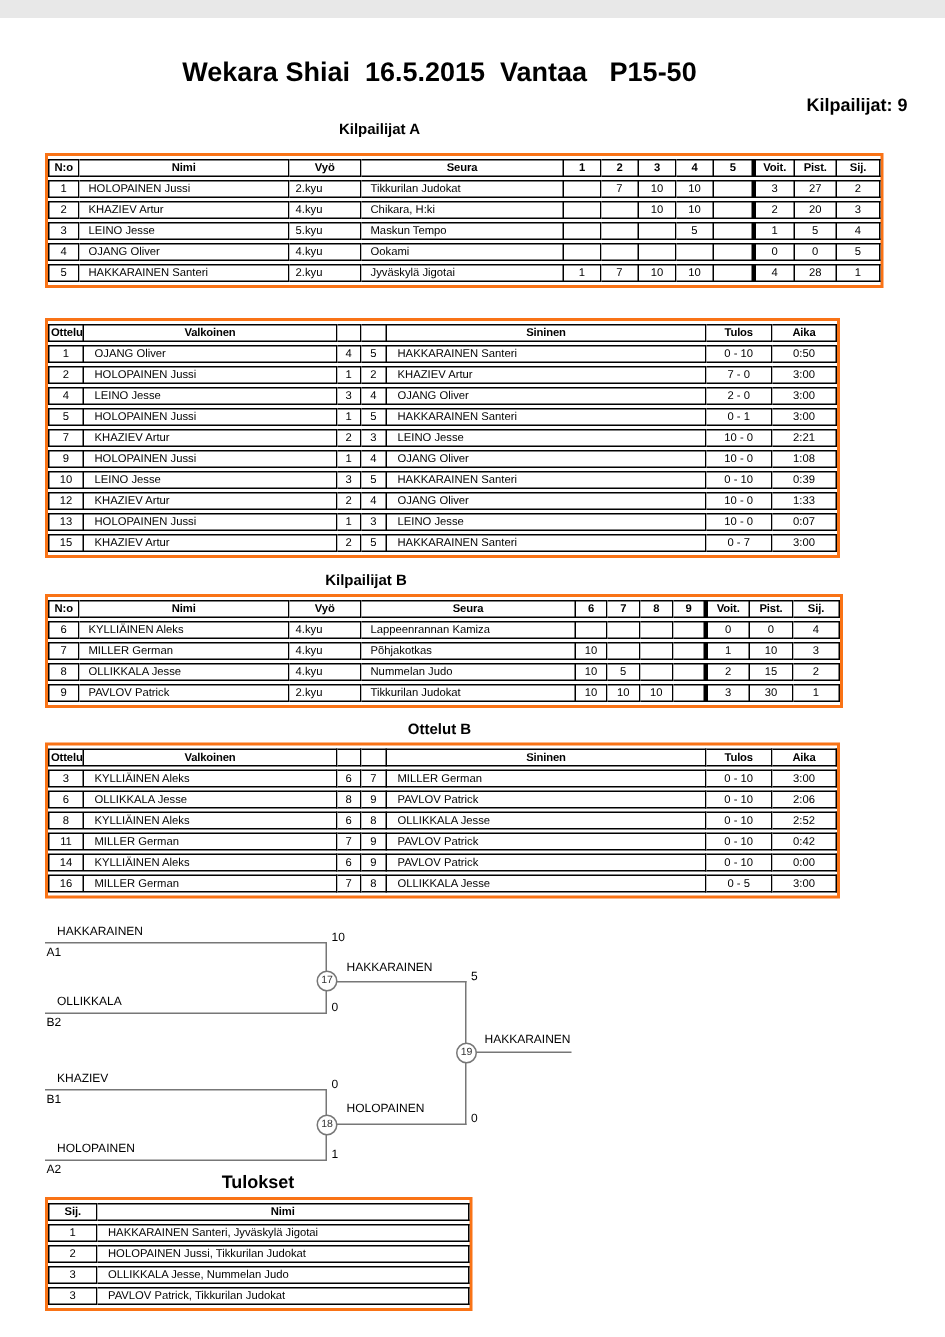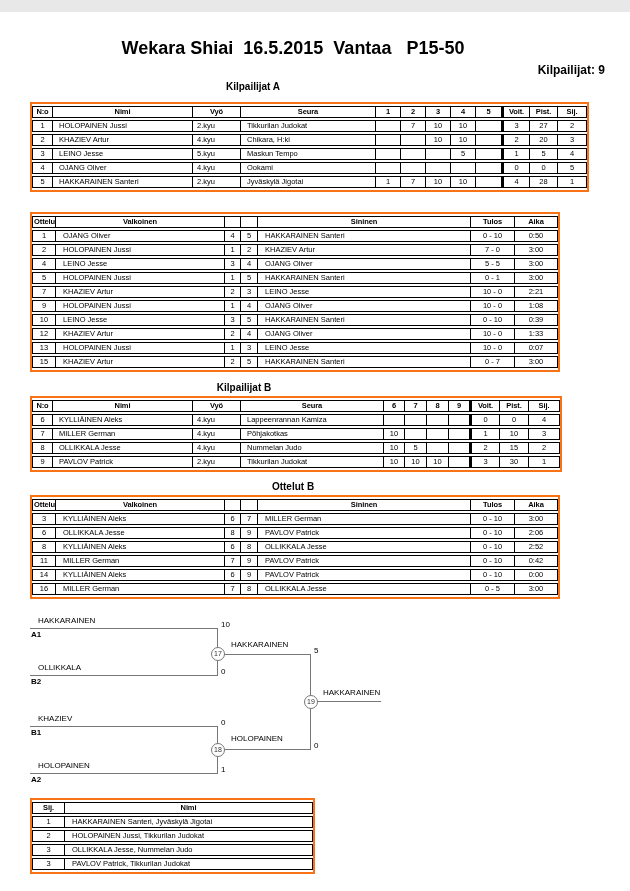--- a/index.html
+++ b/index.html
@@ -50,21 +50,21 @@
   .t-tu td:nth-child(2) { text-align:left; padding-left:7px; }
 
   
   .t-ka th:nth-child(10), .t-ka td:nth-child(10),
   .t-kb th:nth-child(9),  .t-kb td:nth-child(9) { border-left:2px solid #000; }
 
   
   .hline { position:absolute; height:0; border-top:1px solid #777; }
   .vline { position:absolute; width:0; border-left:1px solid #777; }
   .bname { position:absolute; font-size:8px; color:#000; white-space:nowrap; }
-  .bseed { position:absolute; font-size:8px; color:#000;font-weight:bold; }
+  .bseed { position:absolute; font-size:8px; color:#000; }
   .bscore{ position:absolute; font-size:8px; color:#000; }
   .mcircle {
     position:absolute; width:12px; height:12px; border:1px solid #777; border-radius:50%;
     background:#fff; font-size:7px; line-height:12px; text-align:center; color:#333;
   }
 </style>
 </head>
 <body>
 
 <div id="page">
@@ -221,21 +221,21 @@
             <td>KHAZIEV Artur</td>
             <td>7 - 0</td>
             <td>3:00</td>
           </tr>
           <tr>
             <td>4</td>
             <td>LEINO Jesse</td>
             <td>3</td>
             <td>4</td>
             <td>OJANG Oliver</td>
-            <td>5 - 5</td>
+            <td>2 - 0</td>
             <td>3:00</td>
           </tr>
           <tr>
             <td>5</td>
             <td>HOLOPAINEN Jussi</td>
             <td>1</td>
             <td>5</td>
             <td>HAKKARAINEN Santeri</td>
             <td>0 - 1</td>
             <td>3:00</td>
@@ -502,20 +502,21 @@
     <div class="bname" style="left:231px;top:722px">HOLOPAINEN</div>
     <div class="bscore" style="left:314px;top:729px">0</div>
 
     <div class="bname" style="left:323px;top:676px">HAKKARAINEN</div>
 
     <div class="mcircle" style="left:211px;top:635px">17</div>
     <div class="mcircle" style="left:211px;top:731px">18</div>
     <div class="mcircle" style="left:304px;top:683px">19</div>
   </div>
 
+  <div id="t-tu-title" class="abs sec-title">Tulokset</div>
   <div id="w-tu" class="abs tblwrap">
     <table class="t-tu">
       <colgroup>
         <col style="width:33px">
           <col style="width:248px">
       </colgroup>
     <thead>
           <tr>
             <th>Sij.</th>
             <th>Nimi</th>

